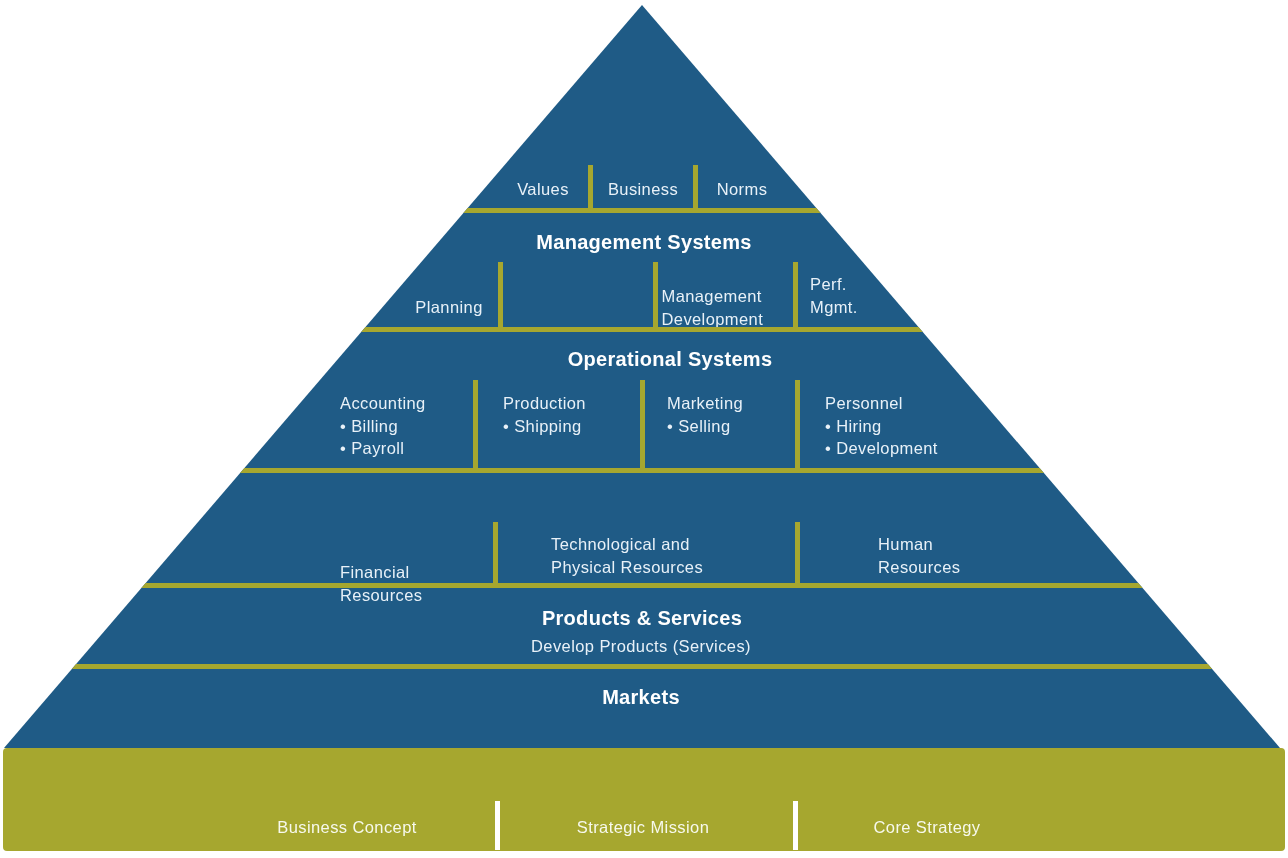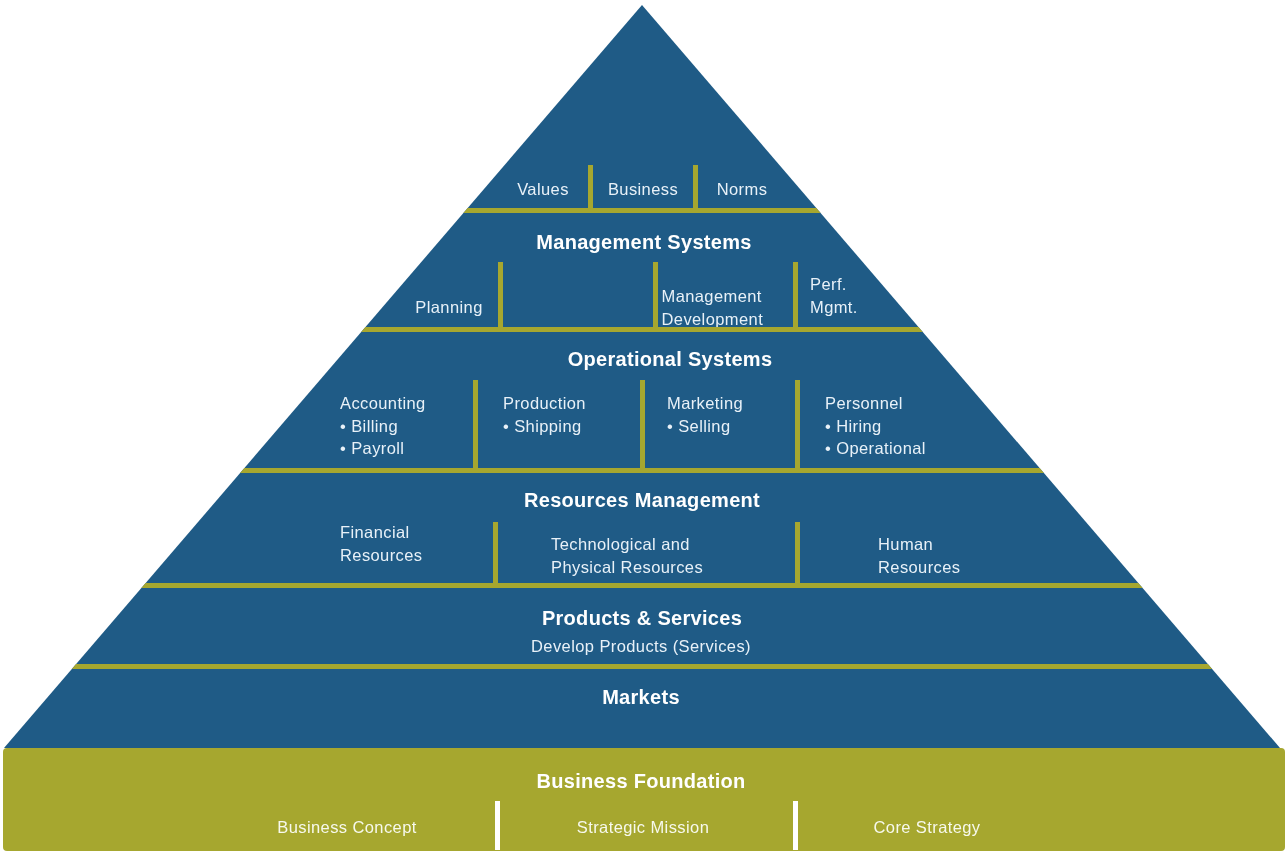--- a/index.html
+++ b/index.html
@@ -110,44 +110,42 @@
       <div>Production</div>
       <div>• Shipping</div>
     </div>
     <div class="label cell-list" style="left:667px; top:392px;">
       <div>Marketing</div>
       <div>• Selling</div>
     </div>
     <div class="label cell-list" style="left:825px; top:392px;">
       <div>Personnel</div>
       <div>• Hiring</div>
-      <div>• Operational</div>
+      <div>• Development</div>
     </div>
     <div class="vbar" style="left:473px; top:380px; height:88px;"></div>
     <div class="vbar" style="left:640px; top:380px; height:88px;"></div>
     <div class="vbar" style="left:795px; top:380px; height:88px;"></div>
     <div class="hline" style="top:468px;"></div>
 
-    <div class="heading" style="left:642px; top:487px;">Resources Management</div>
-    <div class="label centered" style="left:395px; top:521px; width:110px;">Financial Resources</div>
+    <div class="label centered" style="left:395px; top:561px; width:110px;">Financial Resources</div>
     <div class="label centered" style="left:641px; top:533px; width:180px;">Technological and Physical Resources</div>
     <div class="label" style="left:843px; top:533px; width:90px;margin-left:35px;">Human Resources</div>
     <div class="vbar" style="left:493px; top:522px; height:61px;"></div>
     <div class="vbar" style="left:795px; top:522px; height:61px;"></div>
     <div class="hline" style="top:583px;"></div>
 
     <div class="heading" style="left:642px; top:605px;">Products &amp; Services</div>
     <div class="label centered" style="left:641px; top:635px; white-space:nowrap;">Develop Products (Services)</div>
     <div class="hline" style="top:664px;"></div>
 
     <div class="heading" style="left:641px; top:684px;">Markets</div>
   </div>
 
   <div id="foundation">
-    <div class="heading" style="left:638px; top:20px;">Business Foundation</div>
     <div class="label centered" style="left:344px; top:68px;">Business Concept</div>
     <div class="label centered" style="left:640px; top:68px;">Strategic Mission</div>
     <div class="label centered" style="left:924px; top:68px;">Core Strategy</div>
     <div class="vbar-white" style="left:492px;"></div>
     <div class="vbar-white" style="left:790px;"></div>
   </div>
 
 </div>
 
 </body></html>

